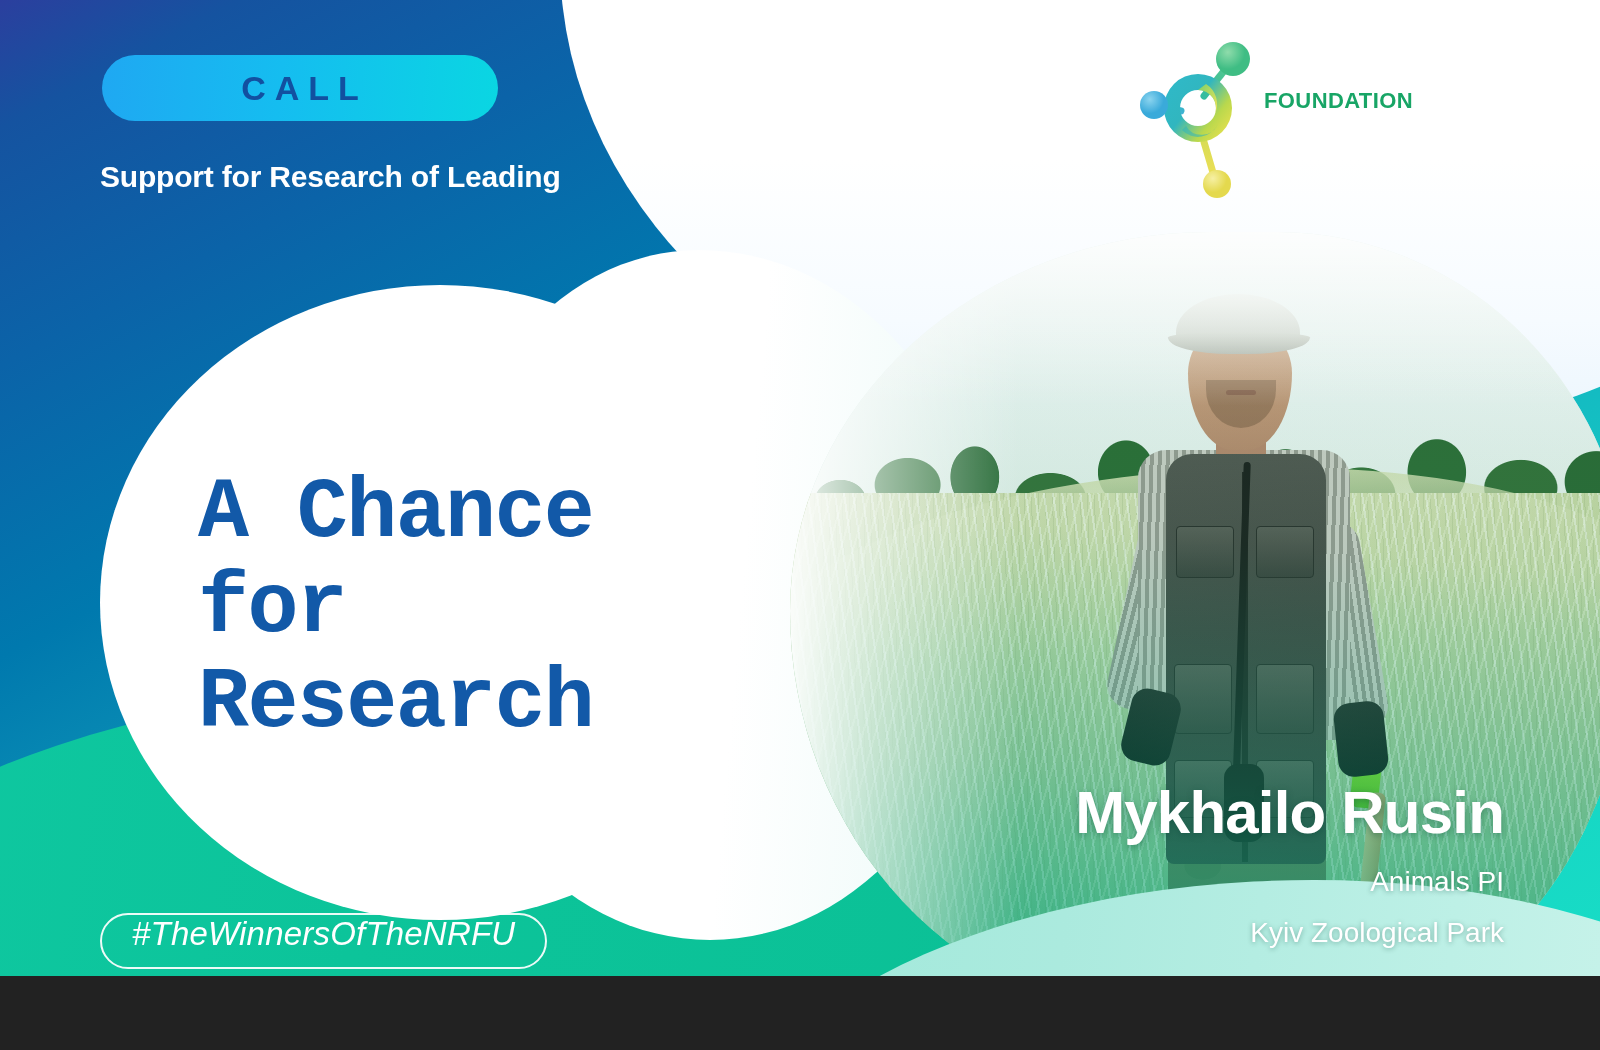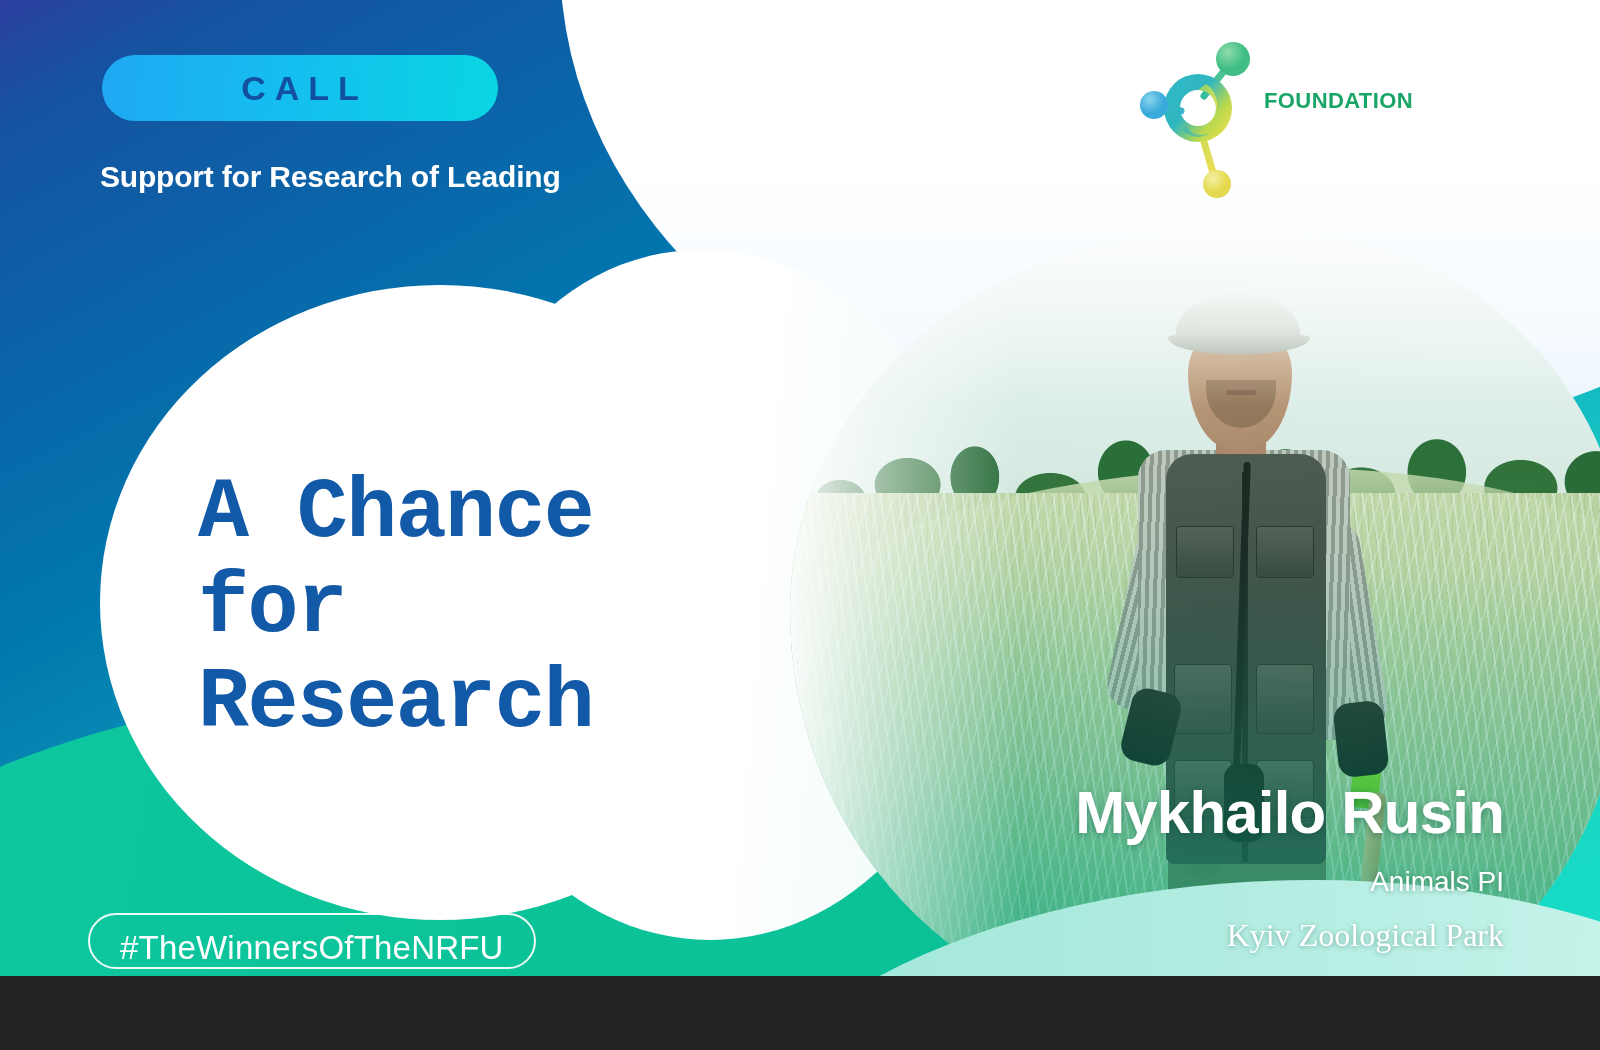--- a/index.html
+++ b/index.html
@@ -248,45 +248,44 @@
   .headline {
     position:absolute; left:198px; top:466px;
     width:540px;
     color:#1259a8; font-size:85px; font-weight:bold;
     line-height:1.12; letter-spacing:-1.6px;font-family:Liberation Mono, monospace;
   }
   .headline .l2 { display:block; }
 
   
   .hashtag {
-    position:absolute; left:88px; top:913px;
+    position:absolute; left:100px; top:913px;
     height:56px; padding:0 30px;
     border:2px solid rgba(255,255,255,0.92);
     border-radius:28px;
-    display:flex; align-items:flex-end;
+    display:flex; align-items:flex-start;font-style:italic;
   }
   .hashtag span { color:#ffffff; font-size:33px; letter-spacing:0.2px; }
 
   
   .credit {
     position:absolute; right:96px; top:745px;
     text-align:right; color:#ffffff;margin-top:36px;
   }
   .credit .name {
     font-size:60px; font-weight:bold; line-height:1.06; letter-spacing:-0.8px;
     text-shadow:0 2px 7px rgba(10,70,55,0.40);
   }
   .credit .role {
     font-size:28px; margin-top:18px; line-height:1.35;
     text-shadow:0 1px 5px rgba(10,70,55,0.40);
   }
   .credit .org {
-    font-size:32px; margin-top:14px; line-height:1.35;
+    font-size:28px; margin-top:14px; line-height:1.35;
     text-shadow:0 1px 5px rgba(10,70,55,0.40);
-    font-family:Liberation Serif, serif;
   }
 
   
   .logo { position:absolute; left:1136px; top:34px; width:360px; height:180px; }
   .logo-mark { position:absolute; left:0; top:0; width:120px; height:172px; }
   .logo-text {
     position:absolute; left:128px; top:52px;
     color:#18a566; font-size:22px; font-weight:bold;
     line-height:1.33; letter-spacing:0.4px;
   }

